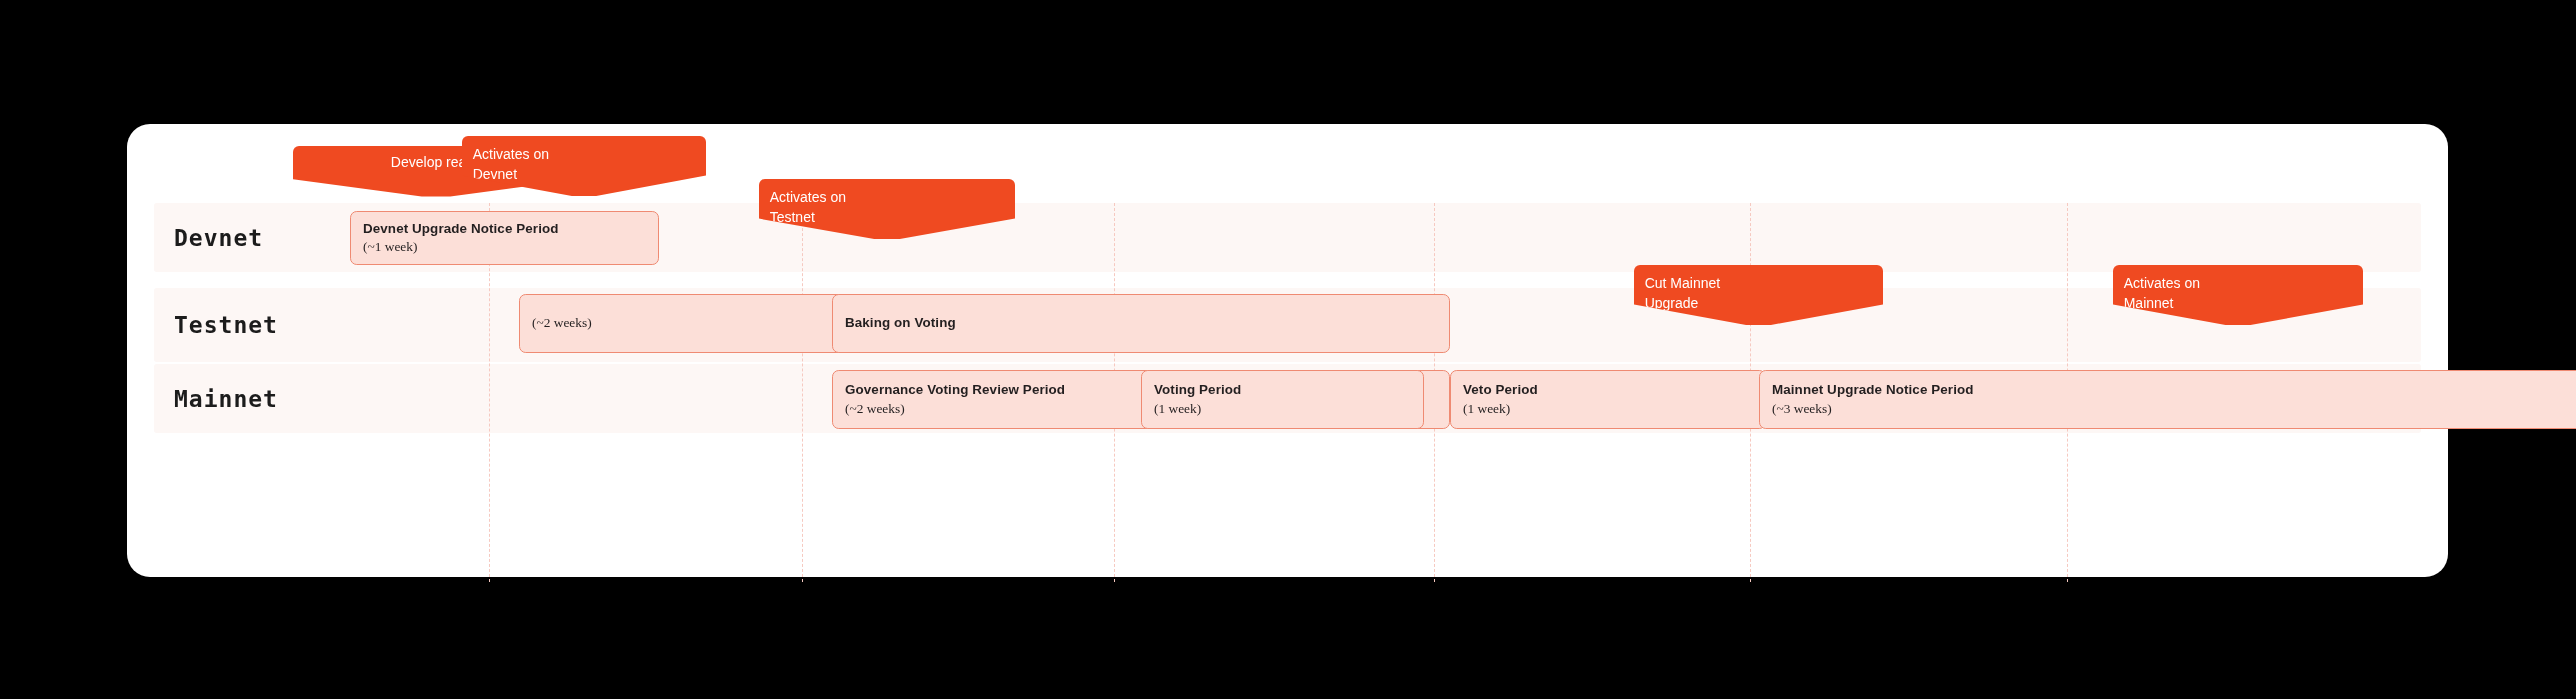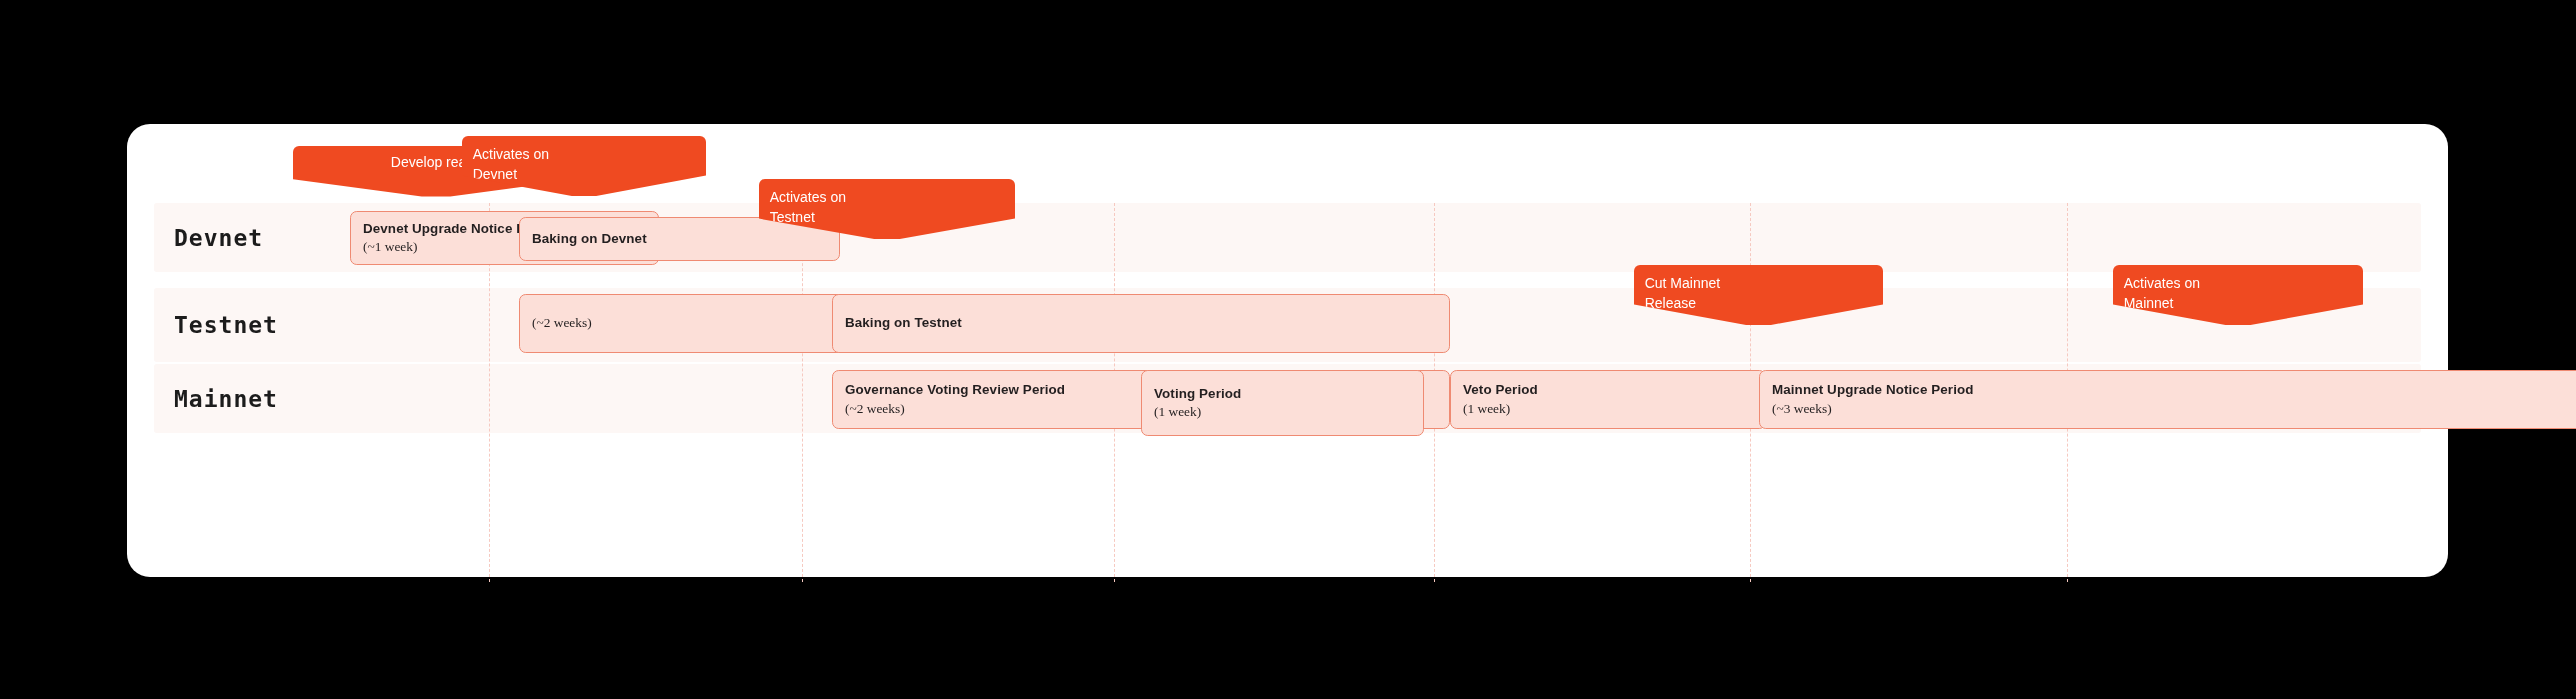--- a/index.html
+++ b/index.html
@@ -89,38 +89,35 @@
 
     <div class="band-label devnet">Devnet</div>
     <div class="band-label testnet">Testnet</div>
     <div class="band-label mainnet">Mainnet</div>
 
     <div class="period" style="left: 223px; top: 87px; width: 309px; height: 54px;">
       <div class="ptitle">Devnet Upgrade Notice Period</div>
       <div class="psub">(~1 week)</div>
     </div>
 
-    <div class="period" style="left: 392px; top: 93px; width: 321px; height: 44px;">
-      <div class="ptitle">Baking on Devnet</div>
-    </div>
 
     <div class="period" style="left: 392px; top: 170px; width: 621px; height: 59px;">
       <div class="psub">(~2 weeks)</div>
     </div>
 
     <div class="period" style="left: 705px; top: 170px; width: 618px; height: 59px;">
-      <div class="ptitle">Baking on Testnet</div>
+      <div class="ptitle">Baking on Voting</div>
     </div>
 
     <div class="period" style="left: 705px; top: 246px; width: 618px; height: 59px;">
       <div class="ptitle">Governance Voting Review Period</div>
       <div class="psub">(~2 weeks)</div>
     </div>
 
-    <div class="period" style="left: 1014px; top: 246px; width: 283px; height: 66px;">
+    <div class="period" style="left: 1014px; top: 246px; width: 283px; height: 59px;">
       <div class="ptitle">Voting Period</div>
       <div class="psub">(1 week)</div>
     </div>
 
     <div class="period" style="left: 1323px; top: 246px; width: 316px; height: 59px;">
       <div class="ptitle">Veto Period</div>
       <div class="psub">(1 week)</div>
     </div>
 
     <div class="period" style="left: 1632px; top: 246px; width: 1069px; height: 59px;">
@@ -137,21 +134,21 @@
       <span>Devnet</span>
     </div>
 
     <div class="badge" style="left: 632px; top: 55px; width: 256px; height: 60px; flex-direction: column;">
       <span>Activates on</span>
       <span>Testnet</span>
     </div>
 
     <div class="badge" style="left: 1507px; top: 141px; width: 249px; height: 60px; flex-direction: column;">
       <span>Cut Mainnet</span>
-      <span>Release</span>
+      <span>Upgrade</span>
     </div>
 
     <div class="badge" style="left: 1986px; top: 141px; width: 250px; height: 60px; flex-direction: column;">
       <span>Activates on</span>
       <span>Mainnet</span>
     </div>
 
   </div>
 </div>
 

